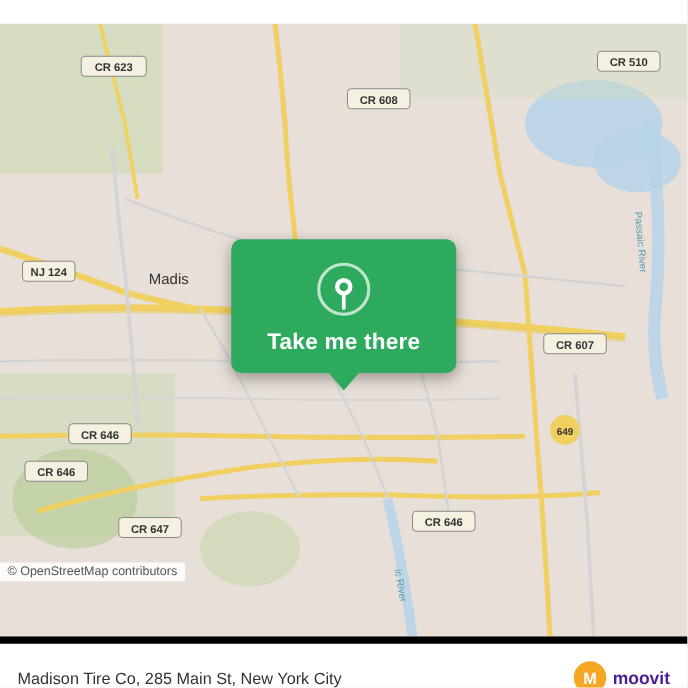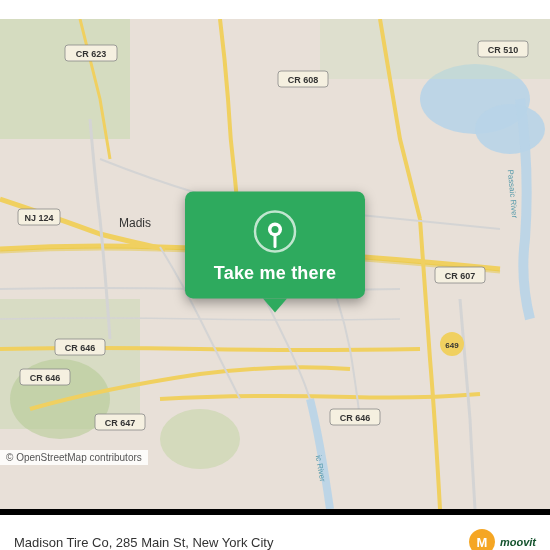--- a/index.html
+++ b/index.html
@@ -93,24 +93,23 @@
       flex: 1;
     }
 
     #moovit-logo {
       display: flex;
       align-items: center;
       gap: 4px;
     }
 
     #moovit-text {
-      font-size: 11px;
+      font-size: 14px;
       font-weight: 700;
-      color: #14532d;
-      font-style: italic;
+      color: #4c1d95;
     }
 
     #moovit-icon {
       width: 28px;
       height: 28px;
     }
 
     #copyright-bar {
       position: absolute;
       bottom: 44px;

